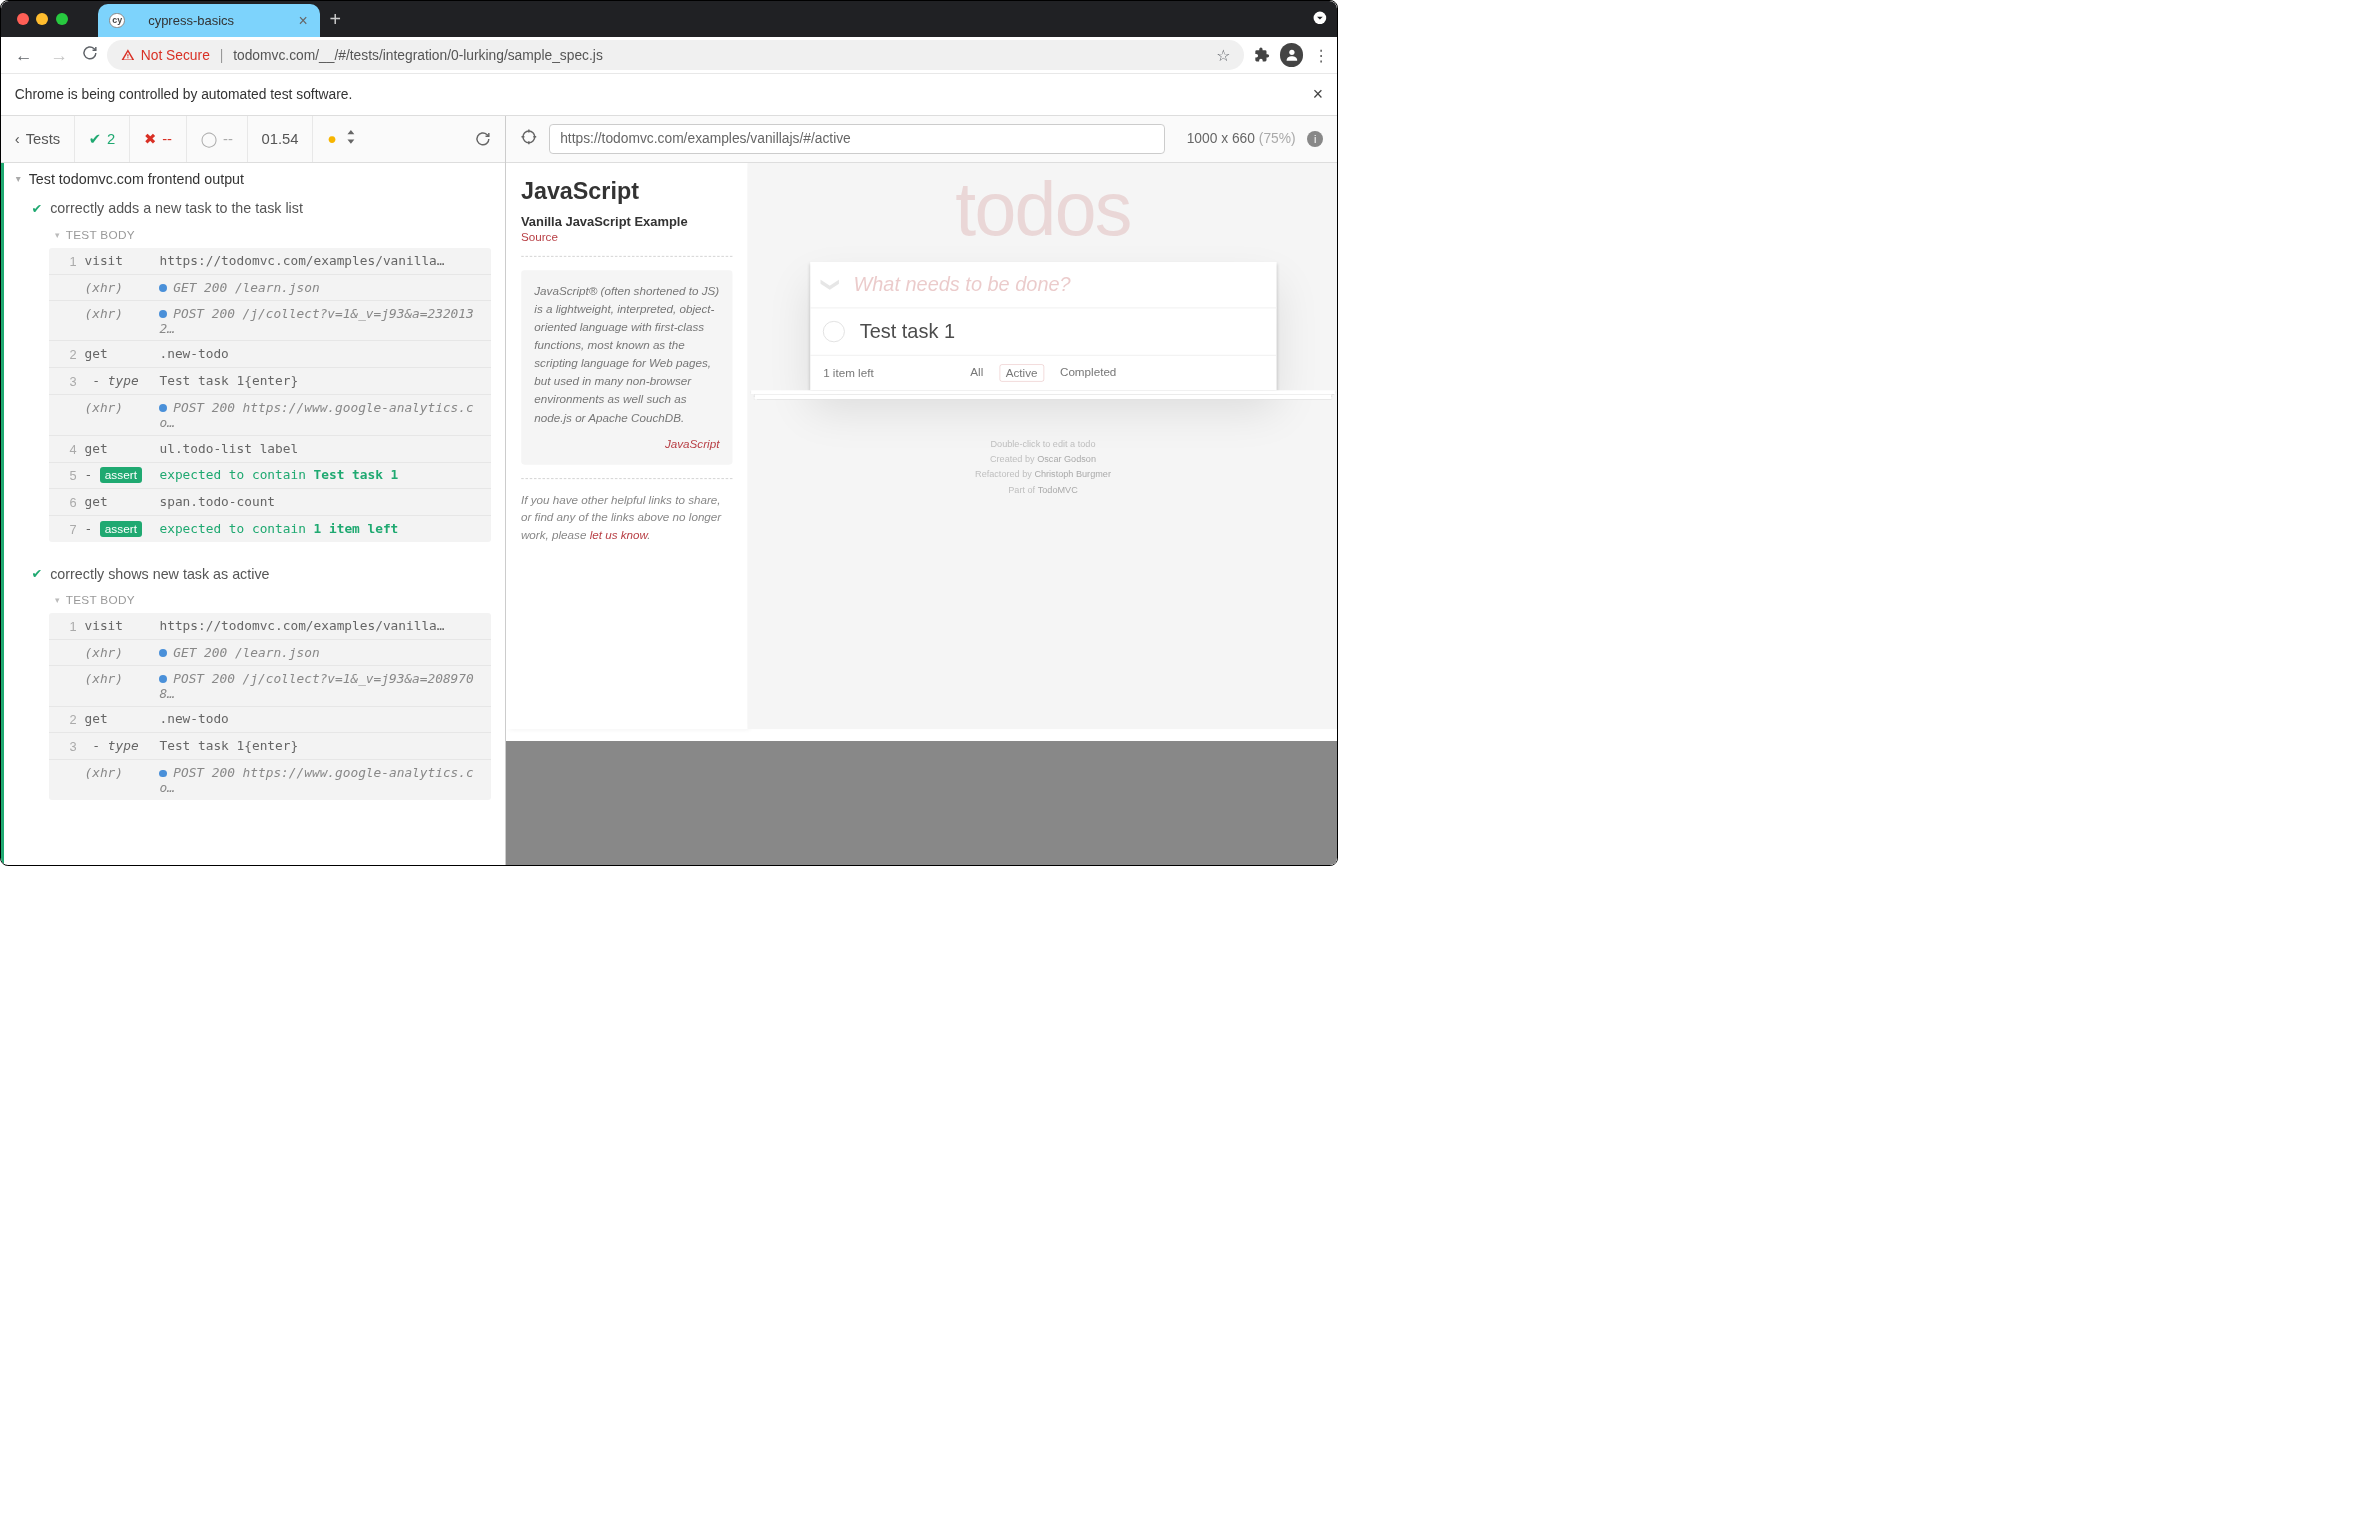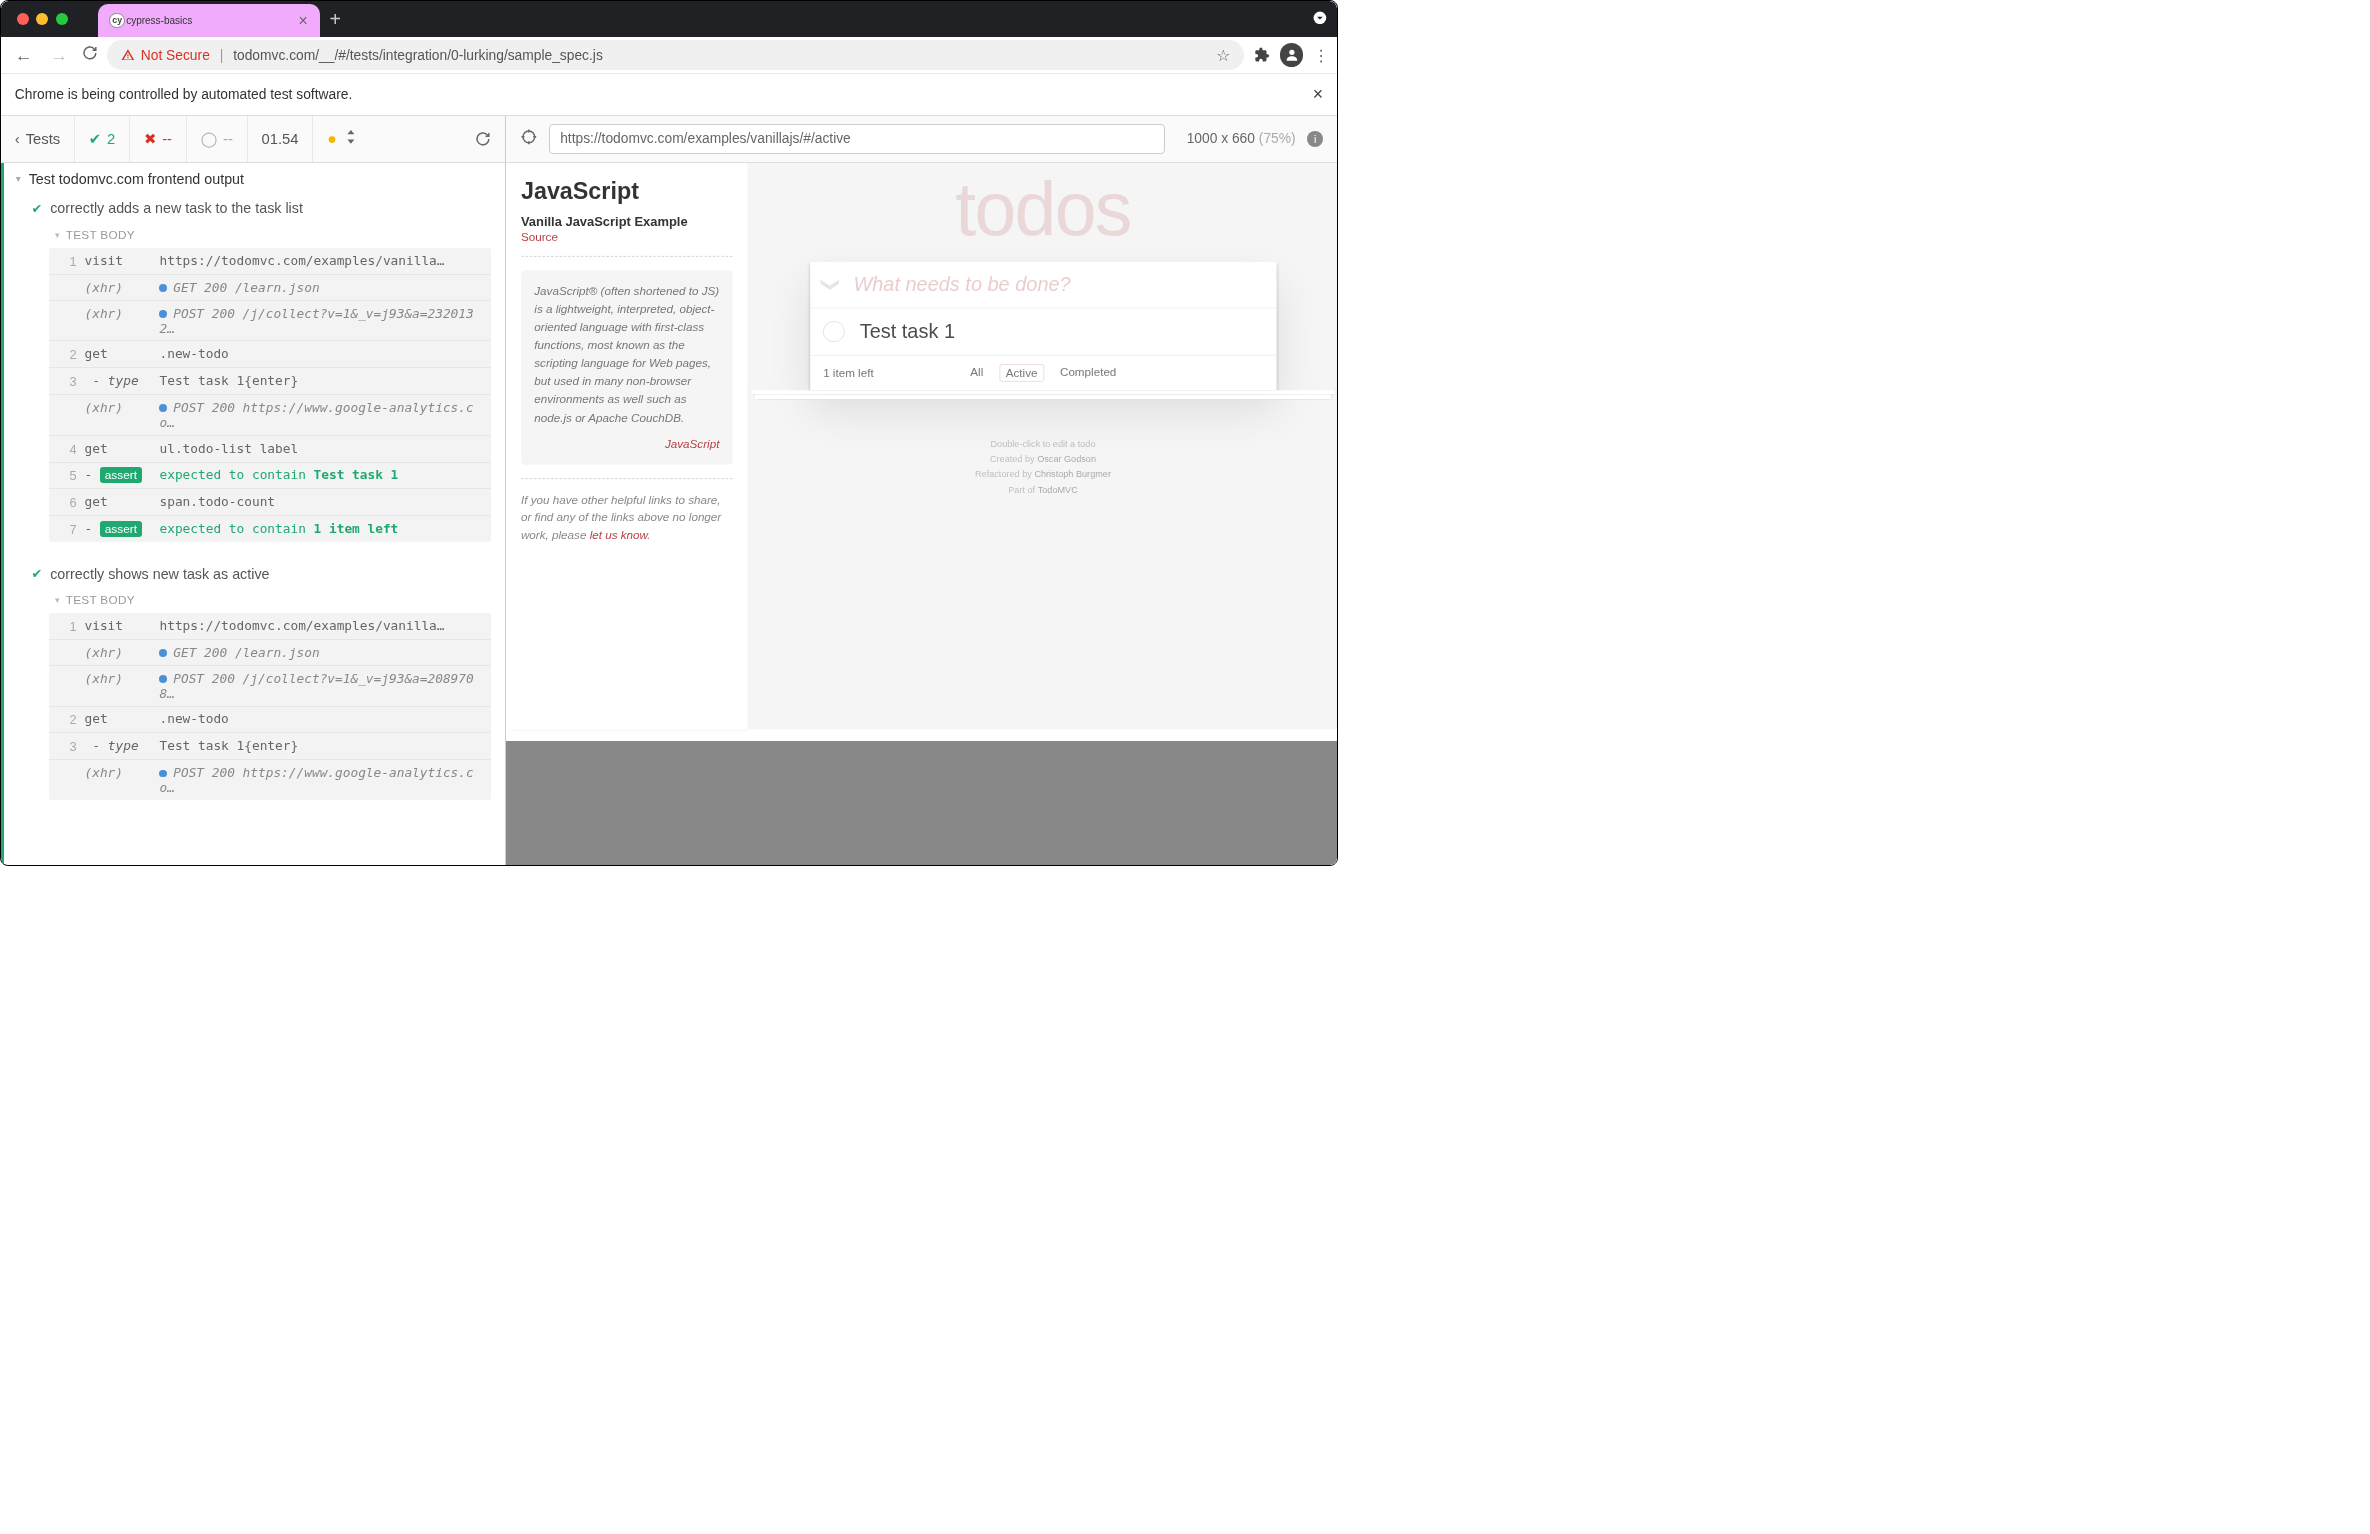--- a/index.html
+++ b/index.html
@@ -16,26 +16,26 @@
   }
 
   
   .browser-top { background: #202124; height: 36px; display: flex; align-items: center; padding: 0 9.9px; border-top-left-radius: 7.9px; border-top-right-radius: 7.9px;}
   .traffic { display: flex; gap: 7.9px; margin-right: 29.6px; margin-left: 5.9px;}
   .traffic .dot { width: 11.8px; height: 11.8px; border-radius: 50%; }
   .dot.red { background: #ff5f56; }
   .dot.yellow { background: #ffbd2e; }
   .dot.green { background: #27c93f; }
   .tab {
-    background: #f0abfc; border-top-left-radius: 9.9px; border-top-right-radius: 9.9px;
-    height: 33px; margin-top: 3px; padding: 0 11.8px; display: flex; align-items: center; gap: 1px;
+    background: #7dd3fc; border-top-left-radius: 9.9px; border-top-right-radius: 9.9px;
+    height: 33px; margin-top: 3px; padding: 0 11.8px; display: flex; align-items: center; gap: 23px;
     min-width: 222px;
   }
   .tab .favicon { width: 15.8px; height: 15.8px; border-radius: 50%; background: #fff; border: 1px solid #888; display:flex;align-items:center;justify-content:center;font-size:8.9px;font-weight:700;color:#444;}
-  .tab .title { color: #333; font-size: 10px; flex:1;}
+  .tab .title { color: #333; font-size: 13px; flex:1;}
   .tab .close-x { color: #666; font-size: 15.8px; line-height:1; }
   .new-tab { color: #ccc; font-size: 19.7px; margin-left: 9.9px; }
   .chrome-menu { margin-left: auto; color:#eee; font-size:11.8px; }
 
   .addr-bar {
     background: #fff; height: 37px; display: flex; align-items: center;
     padding: 0 9.9px; gap: 9.9px; border-bottom: 1px solid #e8e8e8;
   }
   .nav-arrow { color: #5f6368; font-size: 17.7px; padding: 3.9px; }
   .nav-arrow.disabled { color: #c4c4c4; }

